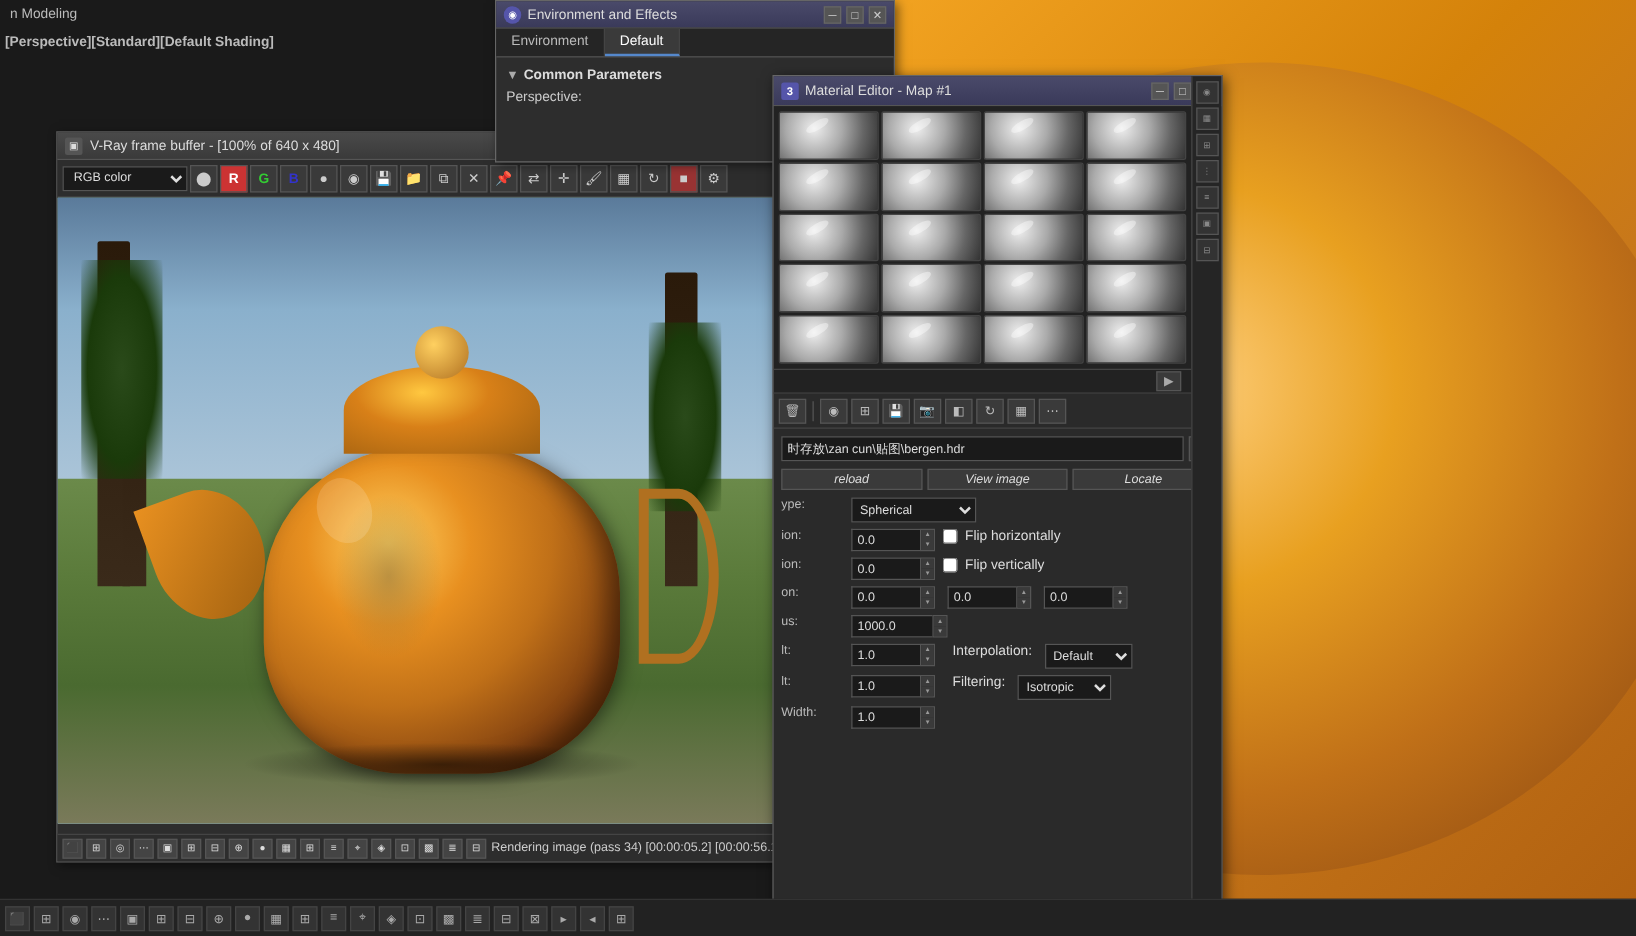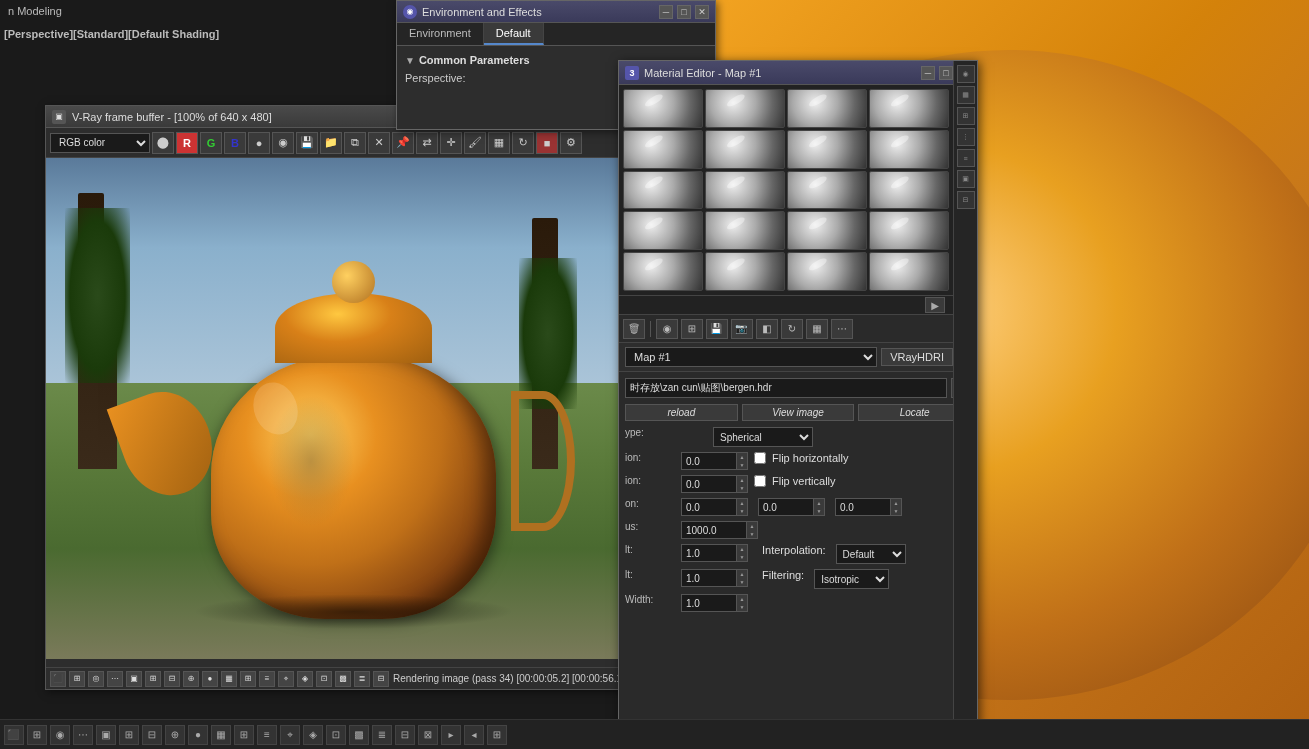--- a/index.html
+++ b/index.html
@@ -978,47 +978,37 @@
       <div class="mat-tool-btn">◉</div>
       <div class="mat-tool-btn">⊞</div>
       <div class="mat-tool-btn">💾</div>
       <div class="mat-tool-btn">📷</div>
       <div class="mat-tool-btn">◧</div>
       <div class="mat-tool-btn">↻</div>
       <div class="mat-tool-btn">▦</div>
       <div class="mat-tool-btn">⋯</div>
     </div>
 
-    <div class="map-name-row">
-      <select class="map-name-select">
-        <option>Map #1</option>
-      </select>
-      <div class="map-type-label">VRayHDRI</div>
-      <div style="display:flex; flex-direction:column; justify-content:center; align-items:center; gap:2px; width:14px; cursor:pointer;">
-        <span style="width:3px; height:3px; background:#888; border-radius:50; display:block;"></span>
-        <span style="width:3px; height:3px; background:#888; border-radius:50; display:block;"></span>
-      </div>
-    </div>
 
     <div class="mat-content">
 
       <div class="file-path-row">
         <input type="text" class="file-path-input" value="时存放\zan cun\贴图\bergen.hdr" style="">
         <div class="file-browse-btn">…</div>
       </div>
 
       <div class="button-row">
         <button class="mat-button">reload</button>
         <button class="mat-button">View image</button>
         <button class="mat-button">Locate</button>
       </div>
 
       <div class="mat-field-row">
         <span class="mat-field-label">ype:</span>
-        <select class="mat-select" style="width:100px;margin-left:32px;">
+        <select class="mat-select" style="width:100px;">
           <option>Spherical</option>
         </select>
       </div>
 
       <div class="mat-field-row">
         <span class="mat-field-label">ion:</span>
         <div class="num-group">
           <input type="text" class="num-input" value="0.0" style="">
           <div class="spin-btns">
             <div class="spin-up">▲</div>

